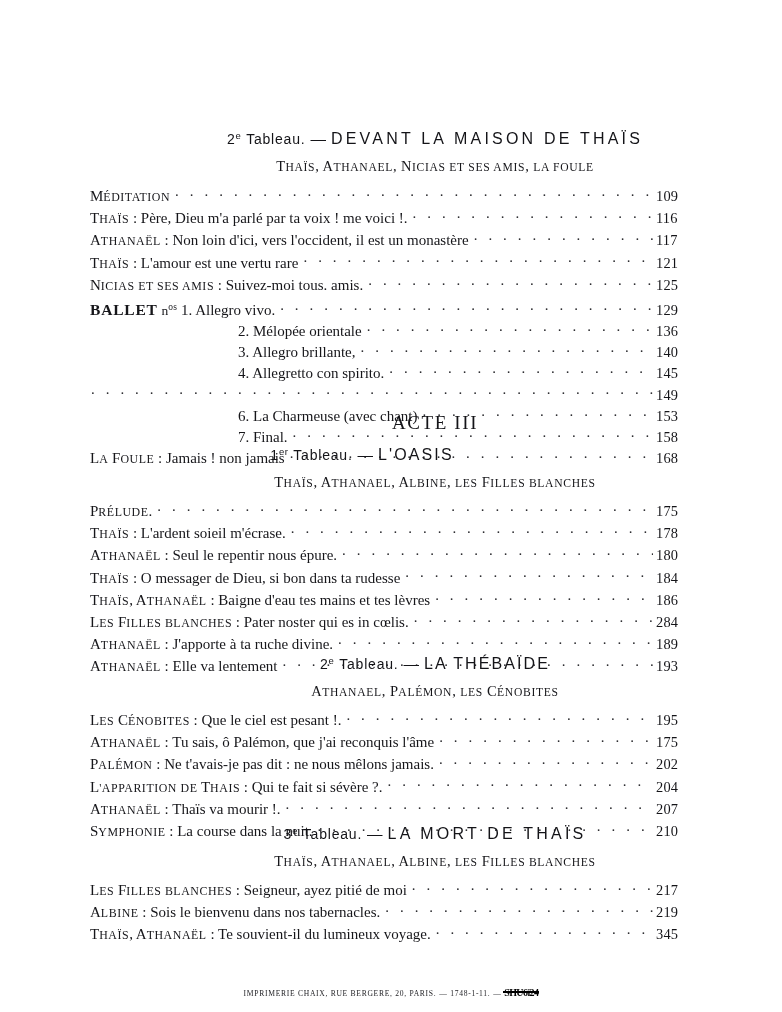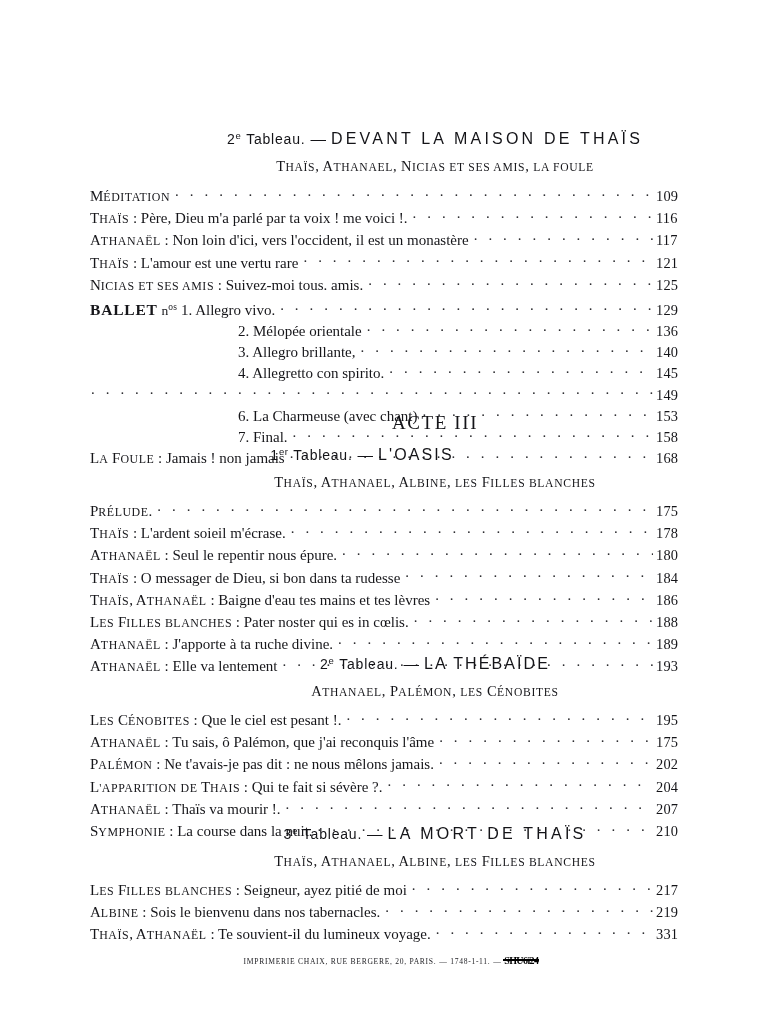--- a/index.html
+++ b/index.html
@@ -160,20 +160,21 @@
     letter-spacing: 0.7px;
   }
   .imprint .smudge {
     display: inline-block;
     position: relative;
     font-weight: bold;
     font-size: 10px;
     letter-spacing: -0.6px;
     color: #000;
     filter: blur(0.15px);
+    margin-top: 32px;
   }
   .imprint .smudge::after {
     content: "";
     position: absolute;
     left: -1px;
     right: -1px;
     top: 36%;
     height: 2.4px;
     background: #000;
   }
@@ -294,21 +295,21 @@
       <span class="page-no">184</span>
     </li>
     <li class="entry">
       <span class="label"><span class="cap">T</span><span class="sc">HAÏS</span>, <span class="cap">A</span><span class="sc">THANAËL</span> : Baigne d'eau tes mains et tes lèvres</span>
       <span class="leader"></span>
       <span class="page-no">186</span>
     </li>
     <li class="entry">
       <span class="label"><span class="cap">L</span><span class="sc">ES</span> <span class="cap">F</span><span class="sc">ILLES BLANCHES</span> : Pater noster qui es in cœlis.</span>
       <span class="leader"></span>
-      <span class="page-no">188</span>
+      <span class="page-no">284</span>
     </li>
     <li class="entry">
       <span class="label"><span class="cap">A</span><span class="sc">THANAËL</span> : J'apporte à ta ruche divine.</span>
       <span class="leader"></span>
       <span class="page-no">189</span>
     </li>
     <li class="entry">
       <span class="label"><span class="cap">A</span><span class="sc">THANAËL</span> : Elle va lentement</span>
       <span class="leader"></span>
       <span class="page-no">193</span>
@@ -371,21 +372,21 @@
       <span class="page-no">217</span>
     </li>
     <li class="entry">
       <span class="label"><span class="cap">A</span><span class="sc">LBINE</span> : Sois le bienvenu dans nos tabernacles.</span>
       <span class="leader"></span>
       <span class="page-no">219</span>
     </li>
     <li class="entry">
       <span class="label"><span class="cap">T</span><span class="sc">HAÏS</span>, <span class="cap">A</span><span class="sc">THANAËL</span> : Te souvient-il du lumineux voyage.</span>
       <span class="leader"></span>
-      <span class="page-no">331</span>
+      <span class="page-no">345</span>
     </li>
   </ul>
 
   <div class="imprint" style="top:955px;">
     <span class="small">IMPRIMERIE CHAIX, RUE BERGERE, 20, PARIS.</span>
     <span class="small">—</span>
     <span class="small">1748-1-11.</span>
     <span class="small">—</span>
     <span class="smudge">SHU6i24</span>
   </div>

